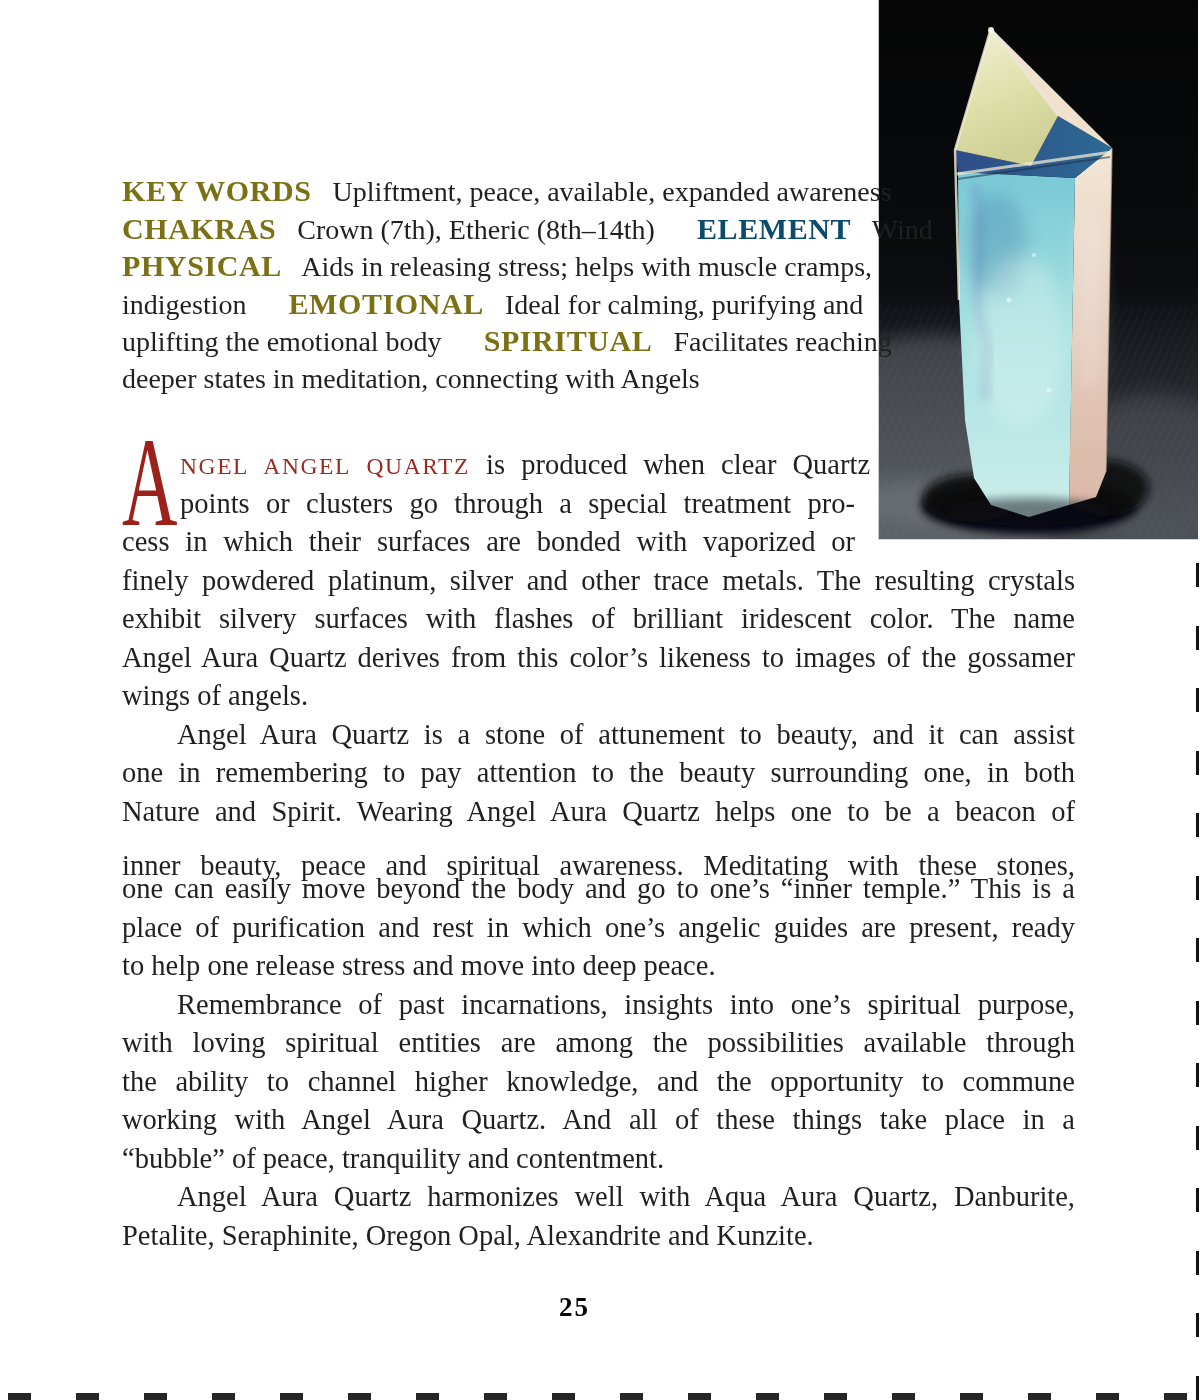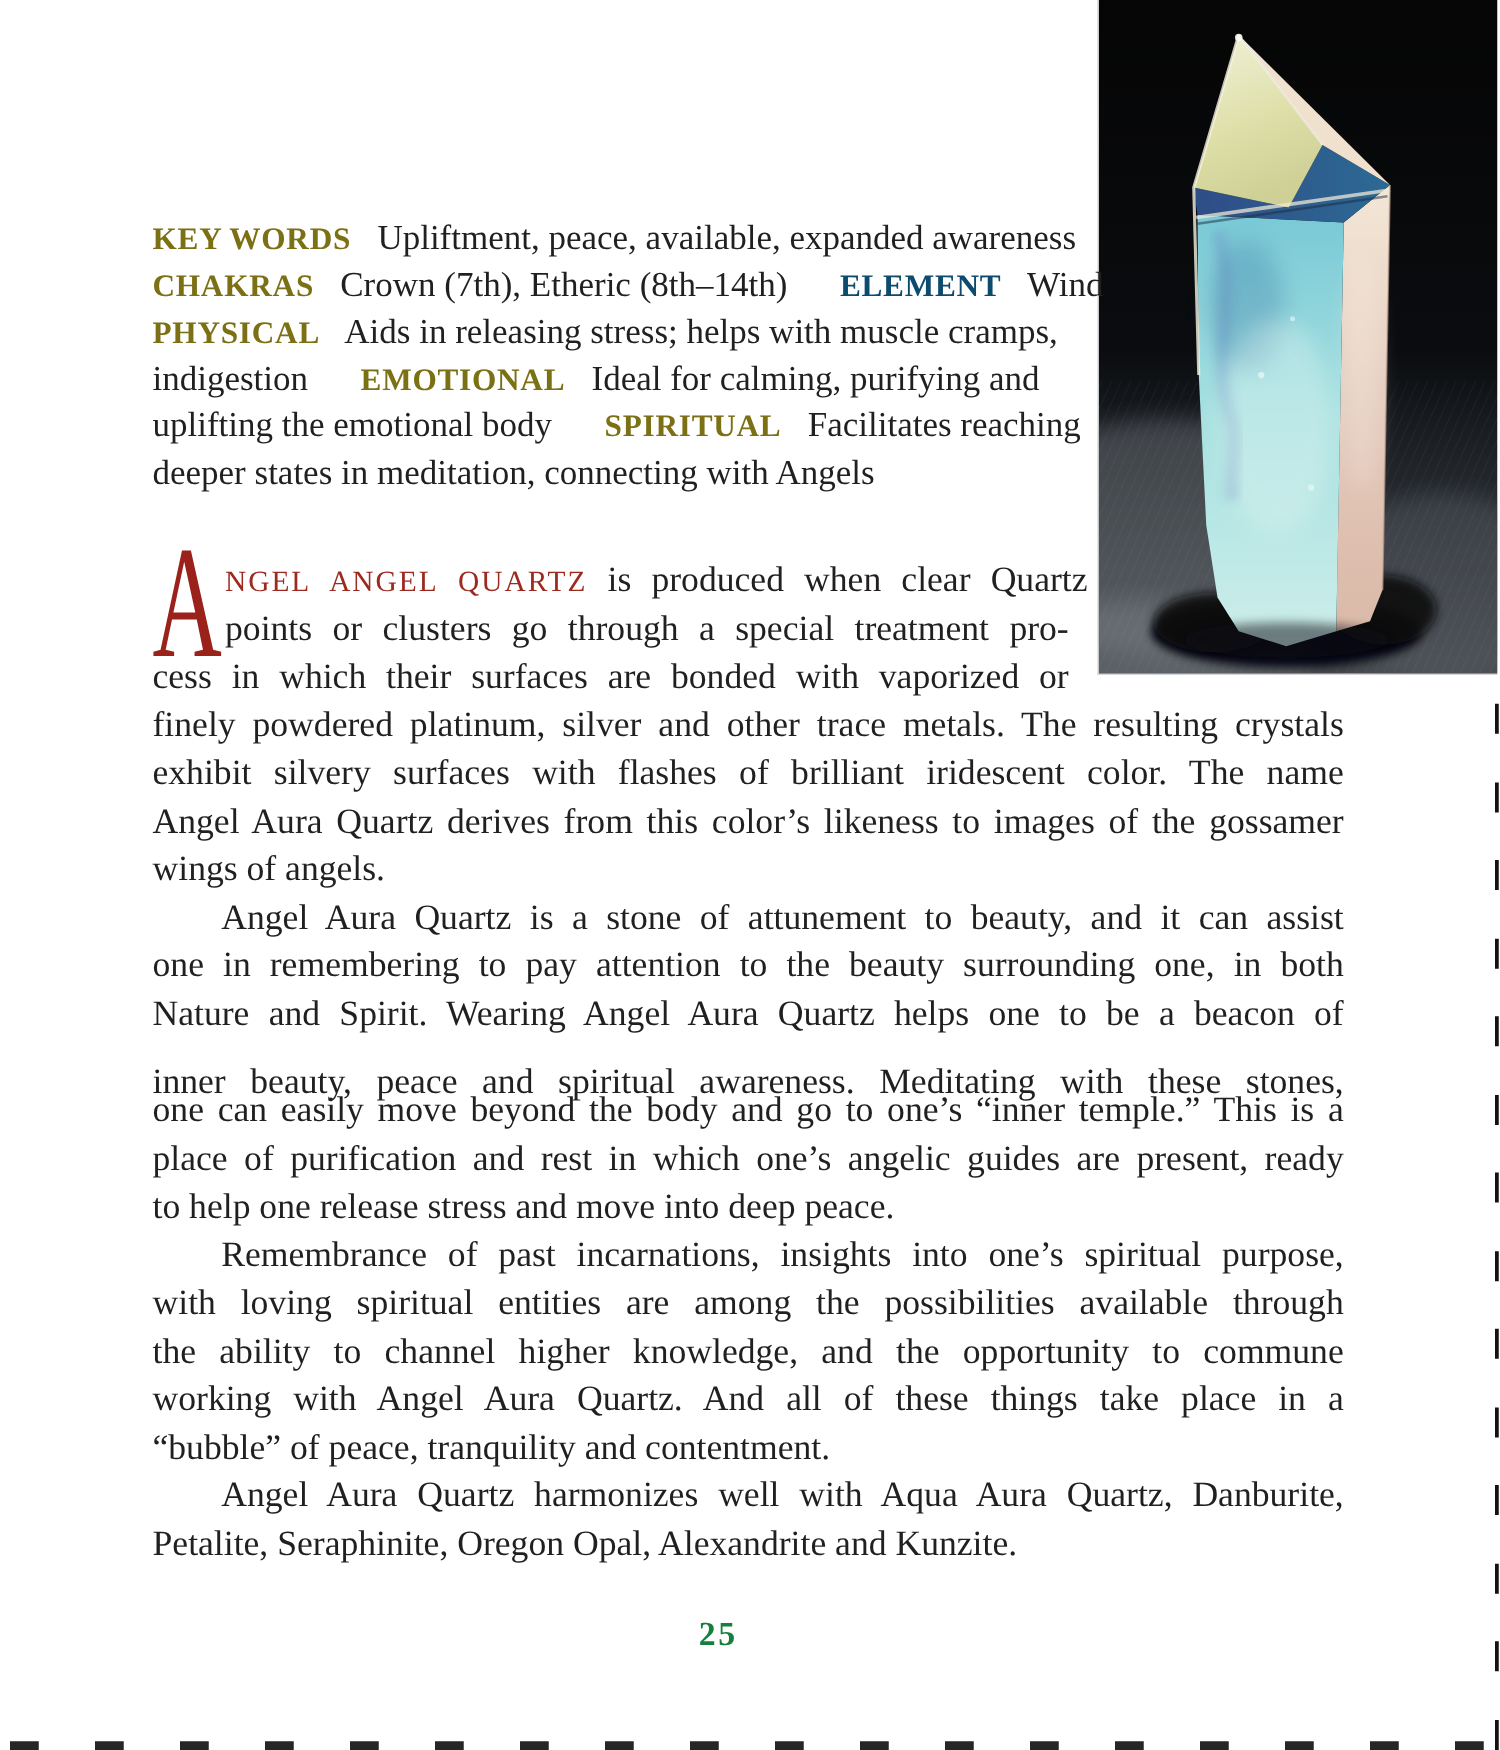--- a/index.html
+++ b/index.html
@@ -6,21 +6,21 @@
   .page{position:relative;width:1200px;height:1400px;background:#ffffff;overflow:hidden;
         font-family:"Liberation Serif",serif;color:#211f1f;}
   
   .title{position:absolute;left:122px;top:88px;font-size:54px;font-weight:400;
          white-space:pre;letter-spacing:1px;}
   .title .fit{display:inline-block;transform-origin:0 50%;}
   
   .props{position:absolute;left:122px;top:172px;width:748px;}
   .pline{height:37.6px;line-height:37.6px;white-space:pre;font-size:28px;}
   .pline .fit{display:inline-block;transform-origin:0 50%;}
-  .part-label{font-family:"Liberation Serif",serif;font-weight:700;font-size:25px;
+  .part-label{font-family:"Liberation Serif",serif;font-weight:700;font-size:30px;
               letter-spacing:0.6px;}
   
   .bodytext{position:absolute;left:122px;top:446px;width:953px;}
   .bline{height:38.55px;line-height:38.55px;white-space:pre;font-size:28.5px;}
   .bline .fit{display:inline-block;transform-origin:0 50%;}
   .part-sc{font-size:23.5px;letter-spacing:1.6px;}
   
   .dropcap{position:absolute;left:122px;top:418px;font-size:128px;line-height:1;
            display:inline-block;transform:scale(0.6,1);transform-origin:0 0;}
   
@@ -142,21 +142,21 @@
       <div class="bline" style="padding-left: 0px;"><span class="fit" style="transform: none; word-spacing: normal;"><span class="part-body">to help one release stress and move into deep peace.</span></span></div>
       <div class="bline" style="padding-left: 55px;"><span class="fit" style="transform: none; word-spacing: 9.55078px;"><span class="part-body">Remembrance of past incarnations, insights into one’s spiritual purpose,</span></span></div>
       <div class="bline" style="padding-left: 0px;"><span class="fit" style="transform: none; word-spacing: 12.7535px;"><span class="part-body">with loving spiritual entities are among the possibilities available through</span></span></div>
       <div class="bline" style="padding-left: 0px;"><span class="fit" style="transform: none; word-spacing: 11.4812px;"><span class="part-body">the ability to channel higher knowledge, and the opportunity to commune</span></span></div>
       <div class="bline" style="padding-left: 0px;"><span class="fit" style="transform: none; word-spacing: 10.476px;"><span class="part-body">working with Angel Aura Quartz. And all of these things take place in a</span></span></div>
       <div class="bline" style="padding-left: 0px;"><span class="fit" style="transform: none; word-spacing: normal;"><span class="part-body">“bubble” of peace, tranquility and contentment.</span></span></div>
       <div class="bline" style="padding-left: 55px;"><span class="fit" style="transform: none; word-spacing: 8.76389px;"><span class="part-body">Angel Aura Quartz harmonizes well with Aqua Aura Quartz, Danburite,</span></span></div>
       <div class="bline" style="padding-left: 0px;"><span class="fit" style="transform: none; word-spacing: normal;"><span class="part-body">Petalite, Seraphinite, Oregon Opal, Alexandrite and Kunzite.</span></span></div>
     </div>
 
-  <div class="pagenum" style="color: #15803d;">25</div>
+  <div class="pagenum" style="color: #000000;">25</div>
 
   <div id="rightDashes">
       <div class="rdash" style="top: 563px;"></div>
       <div class="rdash" style="top: 625.5px;"></div>
       <div class="rdash" style="top: 688px;"></div>
       <div class="rdash" style="top: 750.5px;"></div>
       <div class="rdash" style="top: 813px;"></div>
       <div class="rdash" style="top: 875.5px;"></div>
       <div class="rdash" style="top: 938px;"></div>
       <div class="rdash" style="top: 1000.5px;"></div>

